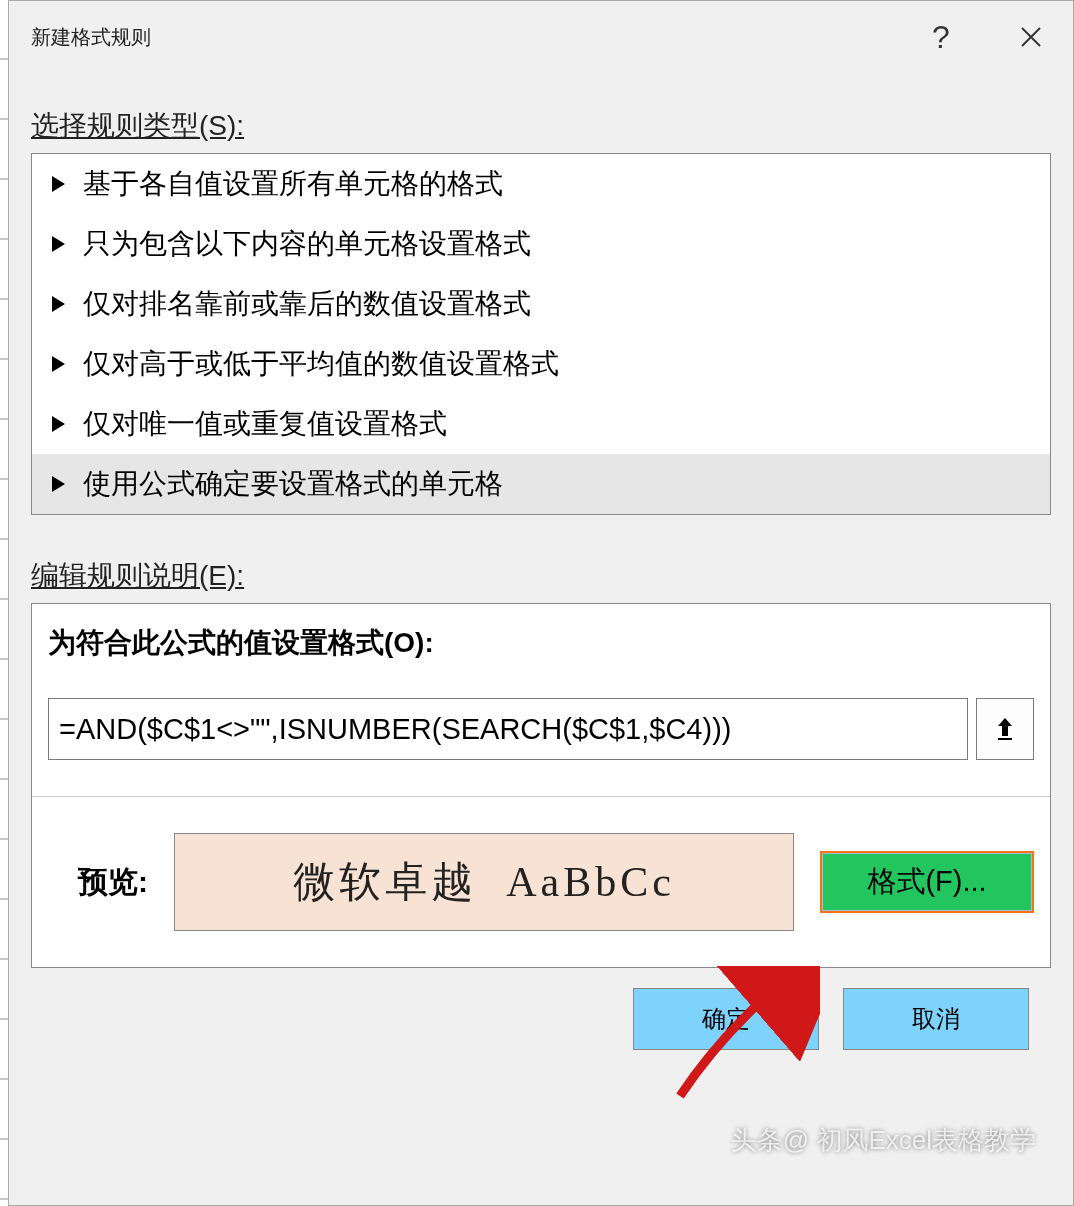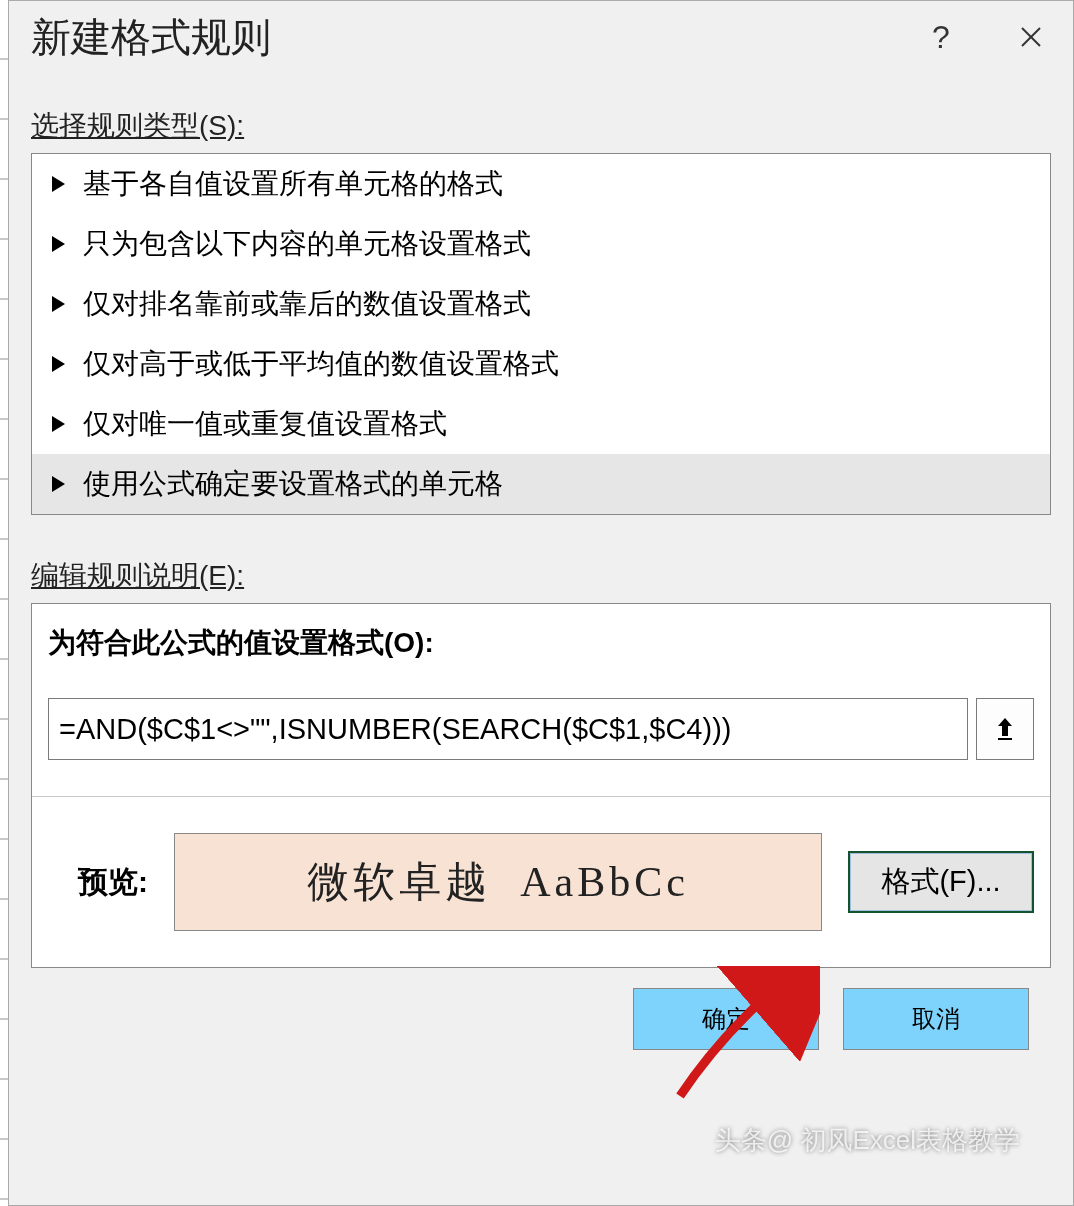--- a/index.html
+++ b/index.html
@@ -20,21 +20,21 @@
     padding: 0;
   }
   .titlebar {
     display: flex;
     align-items: center;
     padding: 8px 14px 6px 22px;
     height: 70px;
   }
   .title-text {
     flex: 1;
-    font-size: 40px;
+    font-size: 20px;
     font-weight: normal;
     color: #222;
   }
   .title-help, .title-close {
     width: 56px;
     height: 40px;
     display: flex;
     align-items: center;
     justify-content: center;
     font-size: 32px;
@@ -143,24 +143,24 @@
     display: flex;
     align-items: center;
     justify-content: center;
     font-size: 42px;
     font-family: "SimSun", serif;
     color: #222;
     letter-spacing: 4px;
     white-space: pre;
   }
   .format-btn {
-    width: 186px;
+    width: 214px;
     height: 62px;
-    border: 2px solid #14532d;
-    background: #e5e5e5;
+    border: 2px solid #f97316;
+    background: #22c55e;
     font-size: 29px;
     display: flex;
     align-items: center;
     justify-content: center;
     cursor: pointer;
     box-shadow: 0 0 0 1px #a0bee0 inset;
   }
   .footer {
     display: flex;
     justify-content: flex-end;
@@ -174,21 +174,21 @@
     background: #7dd3fc;
     font-size: 24px;
     display: flex;
     align-items: center;
     justify-content: center;
     cursor: pointer;
   }
   .watermark {
     position: absolute;
     bottom: 48px;
-    right: 54px;
+    right: 38px;
     font-size: 26px;
     color: rgba(255,255,255,0.75);
     text-shadow: 0 0 4px rgba(0,0,0,0.5);
     display: flex;
     align-items: center;
     gap: 6px;
     pointer-events: none;
   }
   .arrow-annotation {
     position: absolute;

